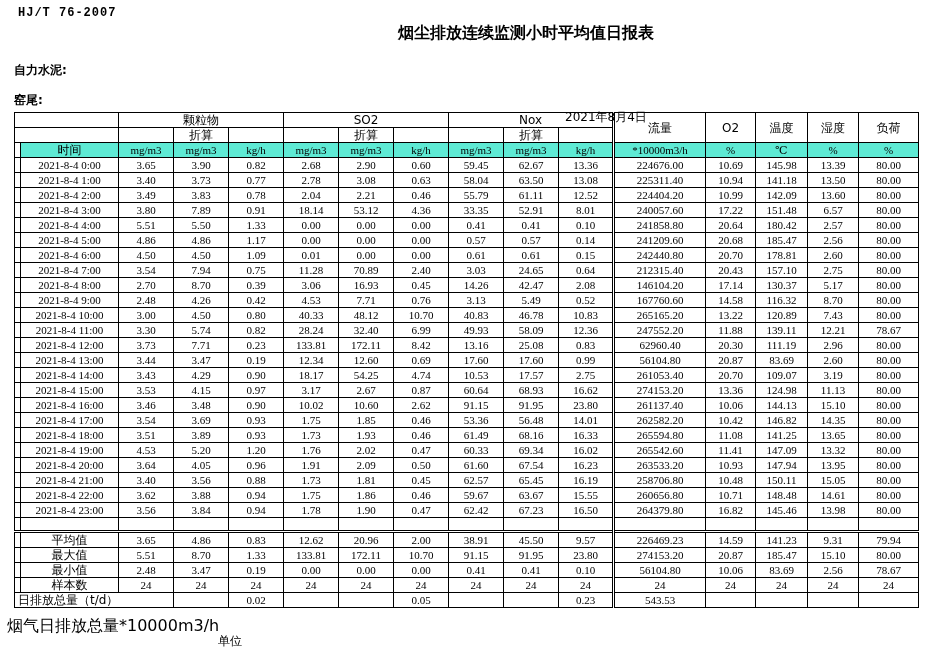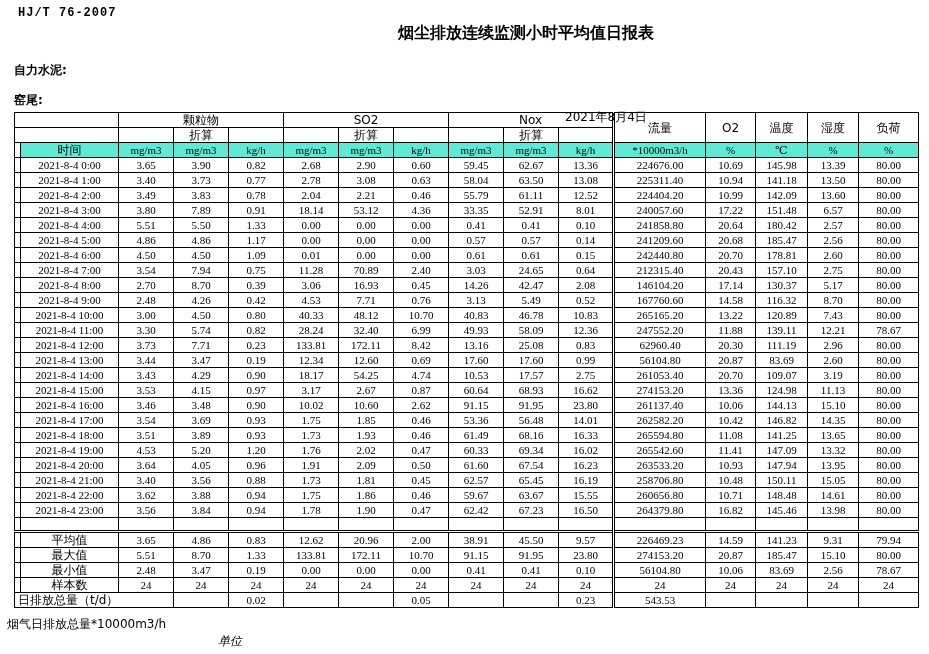--- a/index.html
+++ b/index.html
@@ -7,23 +7,23 @@
   body {
     width:929px; height:654px; position:relative; background:#ffffff; color:#000;
     font-family:"DejaVu Sans", sans-serif; overflow:hidden;
   }
   .abs { position:absolute; }
   #std { left:18px; top:6px; font-size:12px; font-weight:bold; font-family:"Liberation Mono","DejaVu Sans Mono",monospace; letter-spacing:1px; }
   #title { left:14px; top:23px; width:640px; text-align:right; font-size:16px; font-weight:bold; }
   #company { left:14px; top:62px; font-size:12px; font-weight:bold; }
   #location { left:14px; top:72px; font-size:12px; font-weight:bold;margin-top:20px; }
   #date { left:565px; top:77px; font-size:12px;margin-top:32px; }
-  #note { left:7px; top:616px; font-size:12px;text-align:center; }
+  #note { left:7px; top:616px; font-size:16px;text-align:center; }
   #report-unit { left:7px; top:657px; font-size:15px; }
-  #unit-word { left:218px; top:633px; font-size:12px;font-style:italic; }
+  #unit-word { left:218px; top:633px; font-size:12px; }
 
   #report-table { position:absolute; left:14px; top:112px; border-collapse:collapse; table-layout:fixed; }
   #report-table td {
     border:1px solid #000; padding:0 1px; text-align:center; white-space:nowrap; overflow:hidden;
     font-family:"Liberation Serif","DejaVu Serif",serif; font-size:11px; height:14px; line-height:14px;
   }
   #report-table .cjk { font-family:"DejaVu Sans", sans-serif; font-size:12px; }
   .hr td { height:12px; line-height:12px; }
   .unit-row td { height:15px; line-height:15px; }
   .g { background:#5eead4; }

